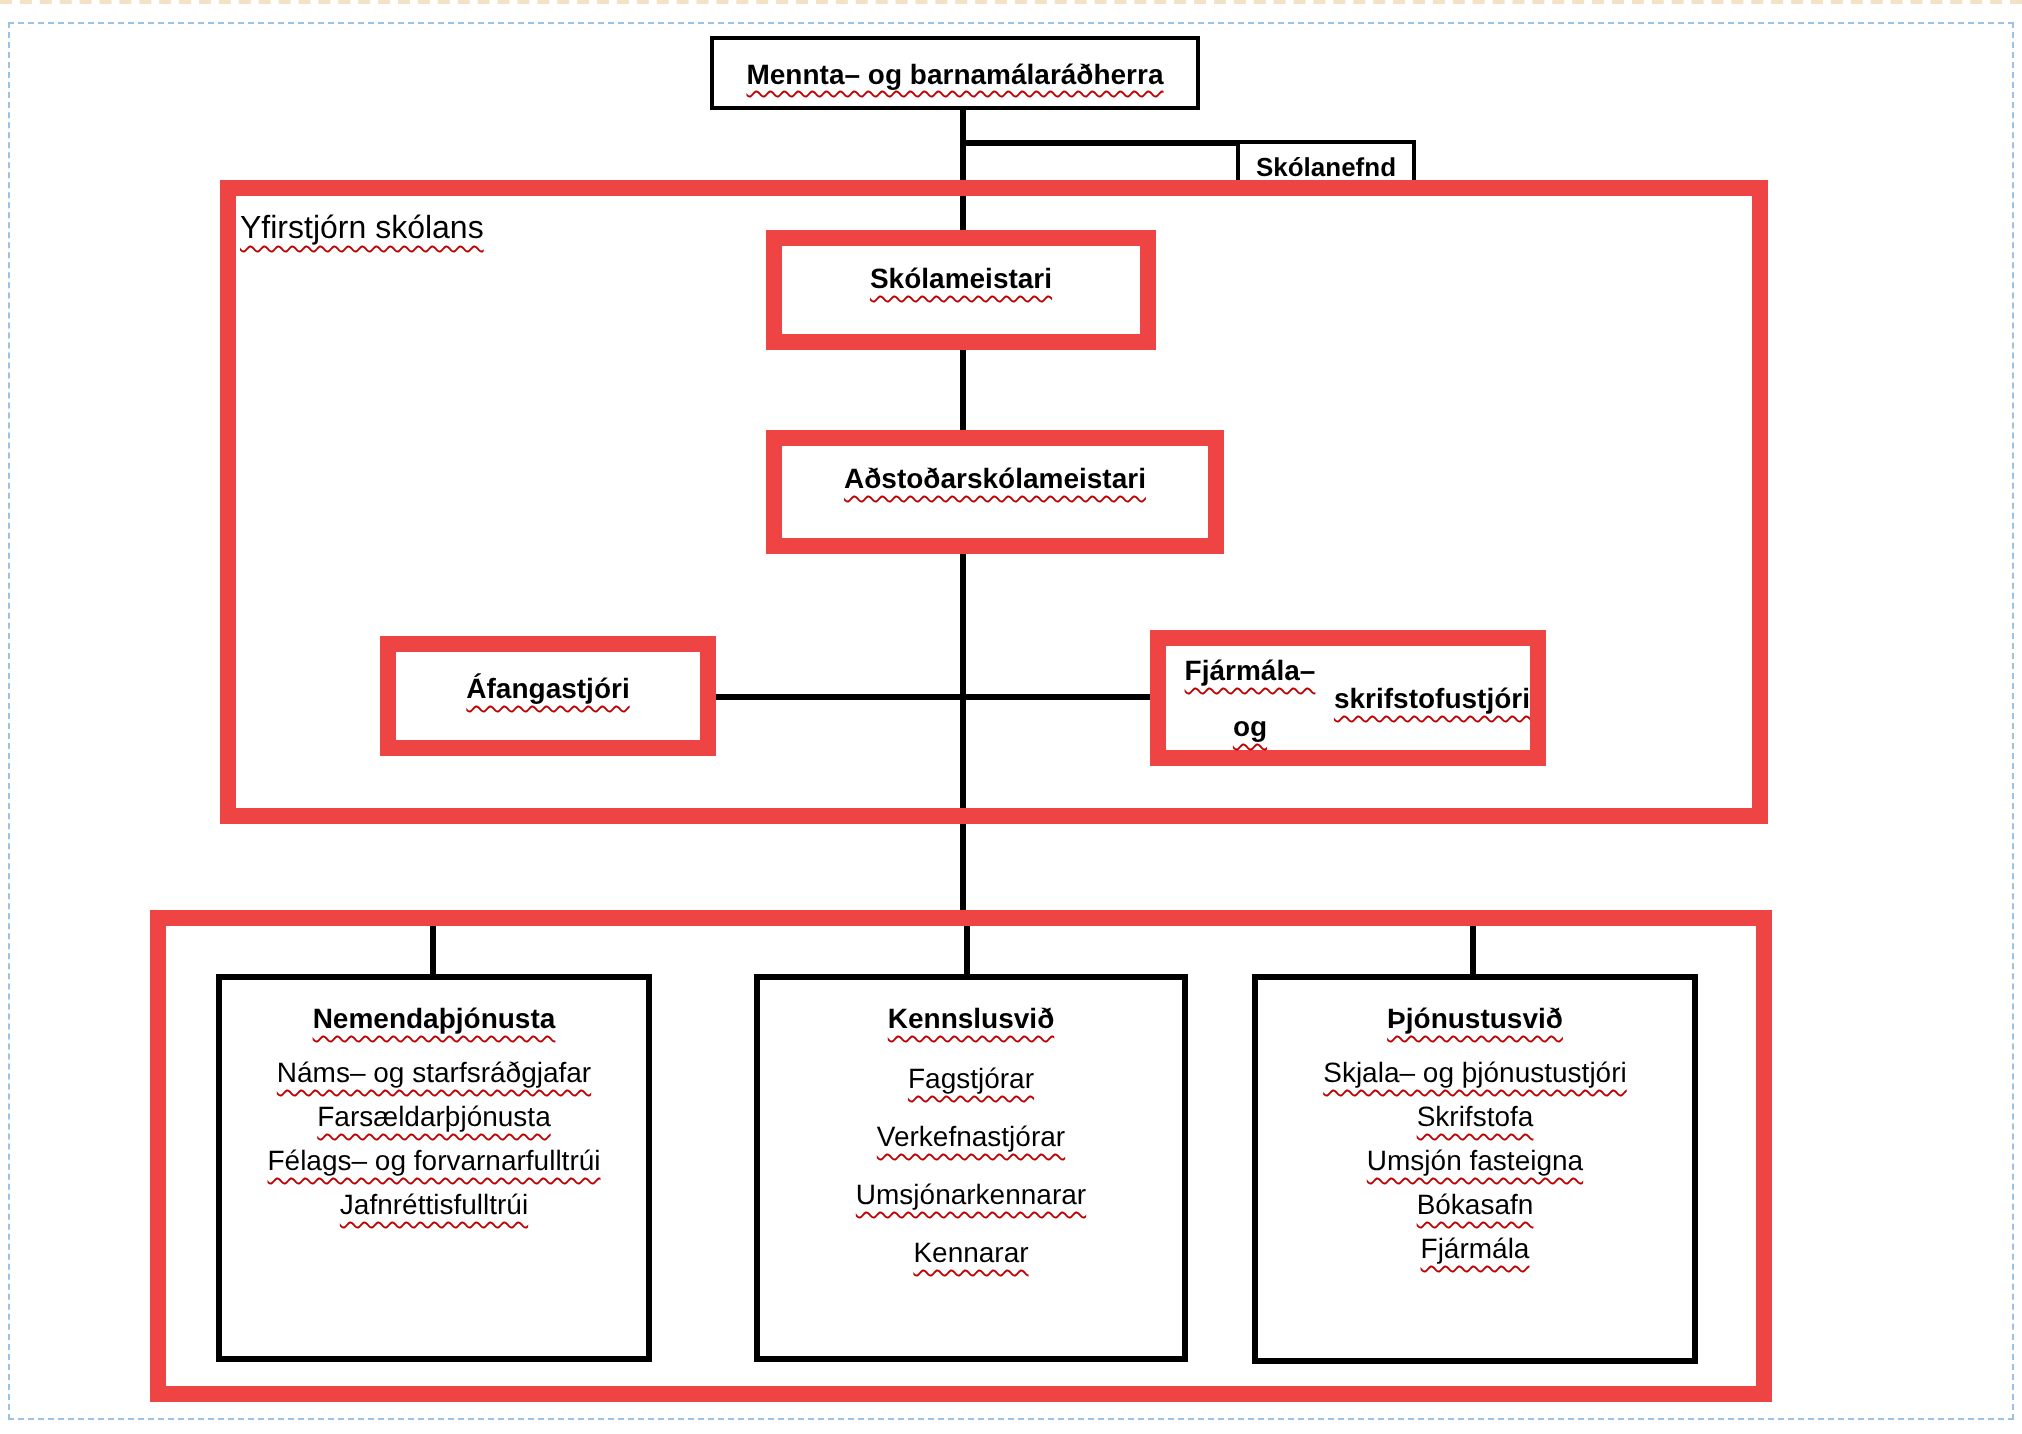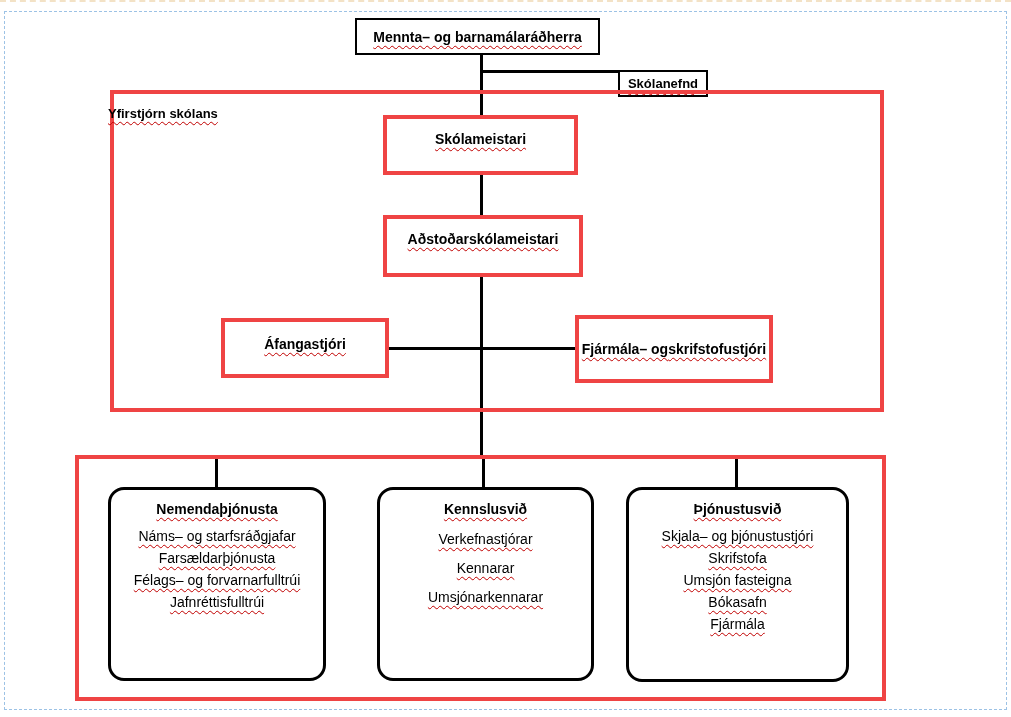--- a/index.html
+++ b/index.html
@@ -25,50 +25,49 @@
   }
   .box {
     position: absolute;
     background: #ffffff;
     display: flex;
     align-items: center;
     justify-content: center;
     text-align: center;
   }
   .b-thin  { border: 2px solid #000000; }
-  .b-thick { border: 4px solid #ef4444; }
+  .b-thick { border: 8px solid #ef4444; }
   .b-mid   { border: 3px solid #000000; }
   .bold { font-weight: bold; }
   
   .sq {
     text-decoration-line: underline;
     text-decoration-style: wavy;
     text-decoration-color: #c00000;
     text-decoration-thickness: 1px;
     text-underline-offset: 3px;
   }
   .line { position: absolute; background: #000000; }
 
   .ministry-box   { left: 355px; top: 18px;  width: 245px; height: 37px; font-size: 14px; }
   .board-box      { left: 618px; top: 70px;  width: 90px;  height: 27px; font-size: 13px; }
   .mgmt-group     { left: 110px; top: 90px;  width: 774px; height: 322px; background: transparent; }
-  .mgmt-label     { position: absolute; left: 108px; top: 106px; font-size: 13px; font-weight: bold; }
+  .mgmt-label     { position: absolute; left: 120px; top: 106px; font-size: 16px; font-weight: normal; }
   .principal-box  { left: 383px; top: 115px; width: 195px; height: 60px; font-size: 14px; padding-bottom: 12px; }
-  .assistant-box  { left: 383px; top: 215px; width: 200px; height: 62px; font-size: 14px; padding-bottom: 14px; }
-  .program-box    { left: 190px; top: 318px; width: 168px; height: 60px; font-size: 14px; padding-bottom: 8px; margin-left: 31px; }
+  .assistant-box  { left: 383px; top: 215px; width: 229px; height: 62px; font-size: 14px; padding-bottom: 14px; }
+  .program-box    { left: 190px; top: 318px; width: 168px; height: 60px; font-size: 14px; padding-bottom: 8px; }
   .finance-box    { left: 575px; top: 315px; width: 198px; height: 68px; font-size: 14px; line-height: 28px;
                     flex-direction: row; }
   .dept-container { left: 75px;  top: 455px; width: 811px; height: 246px; background: transparent; }
 
   .dept {
     position: absolute;
     background: #ffffff;
     text-align: center;
     padding-top: 9px;
-    border-radius: 16px;
   }
   .dept-0 { left: 108px; top: 487px; width: 218px; height: 194px; }
   .dept-1 { left: 377px; top: 487px; width: 217px; height: 194px; }
   .dept-2 { left: 626px; top: 487px; width: 223px; height: 195px; }
   .dept-title { font-size: 14px; font-weight: bold; line-height: 20px; margin-bottom: 6px; }
   .dept-items { font-size: 14px; }
   .items-tight { line-height: 22px; }
   .items-loose { line-height: 29px; margin-top: 3px; }
 
   
@@ -134,23 +133,24 @@
       <div class="sq">Náms– og starfsráðgjafar</div>
       <div class="sq">Farsældarþjónusta</div>
       <div class="sq">Félags– og forvarnarfulltrúi</div>
       <div class="sq">Jafnréttisfulltrúi</div>
     </div>
   </div>
 
   <div class="dept b-mid dept-1">
     <div class="dept-title sq">Kennslusvið</div>
     <div class="dept-items items-loose">
+      <div class="sq">Fagstjórar</div>
       <div class="sq">Verkefnastjórar</div>
+      <div class="sq">Umsjónarkennarar</div>
       <div class="sq">Kennarar</div>
-      <div class="sq">Umsjónarkennarar</div>
     </div>
   </div>
 
   <div class="dept b-mid dept-2">
     <div class="dept-title sq">Þjónustusvið</div>
     <div class="dept-items items-tight">
       <div class="sq">Skjala– og þjónustustjóri</div>
       <div class="sq">Skrifstofa</div>
       <div class="sq">Umsjón fasteigna</div>
       <div class="sq">Bókasafn</div>

